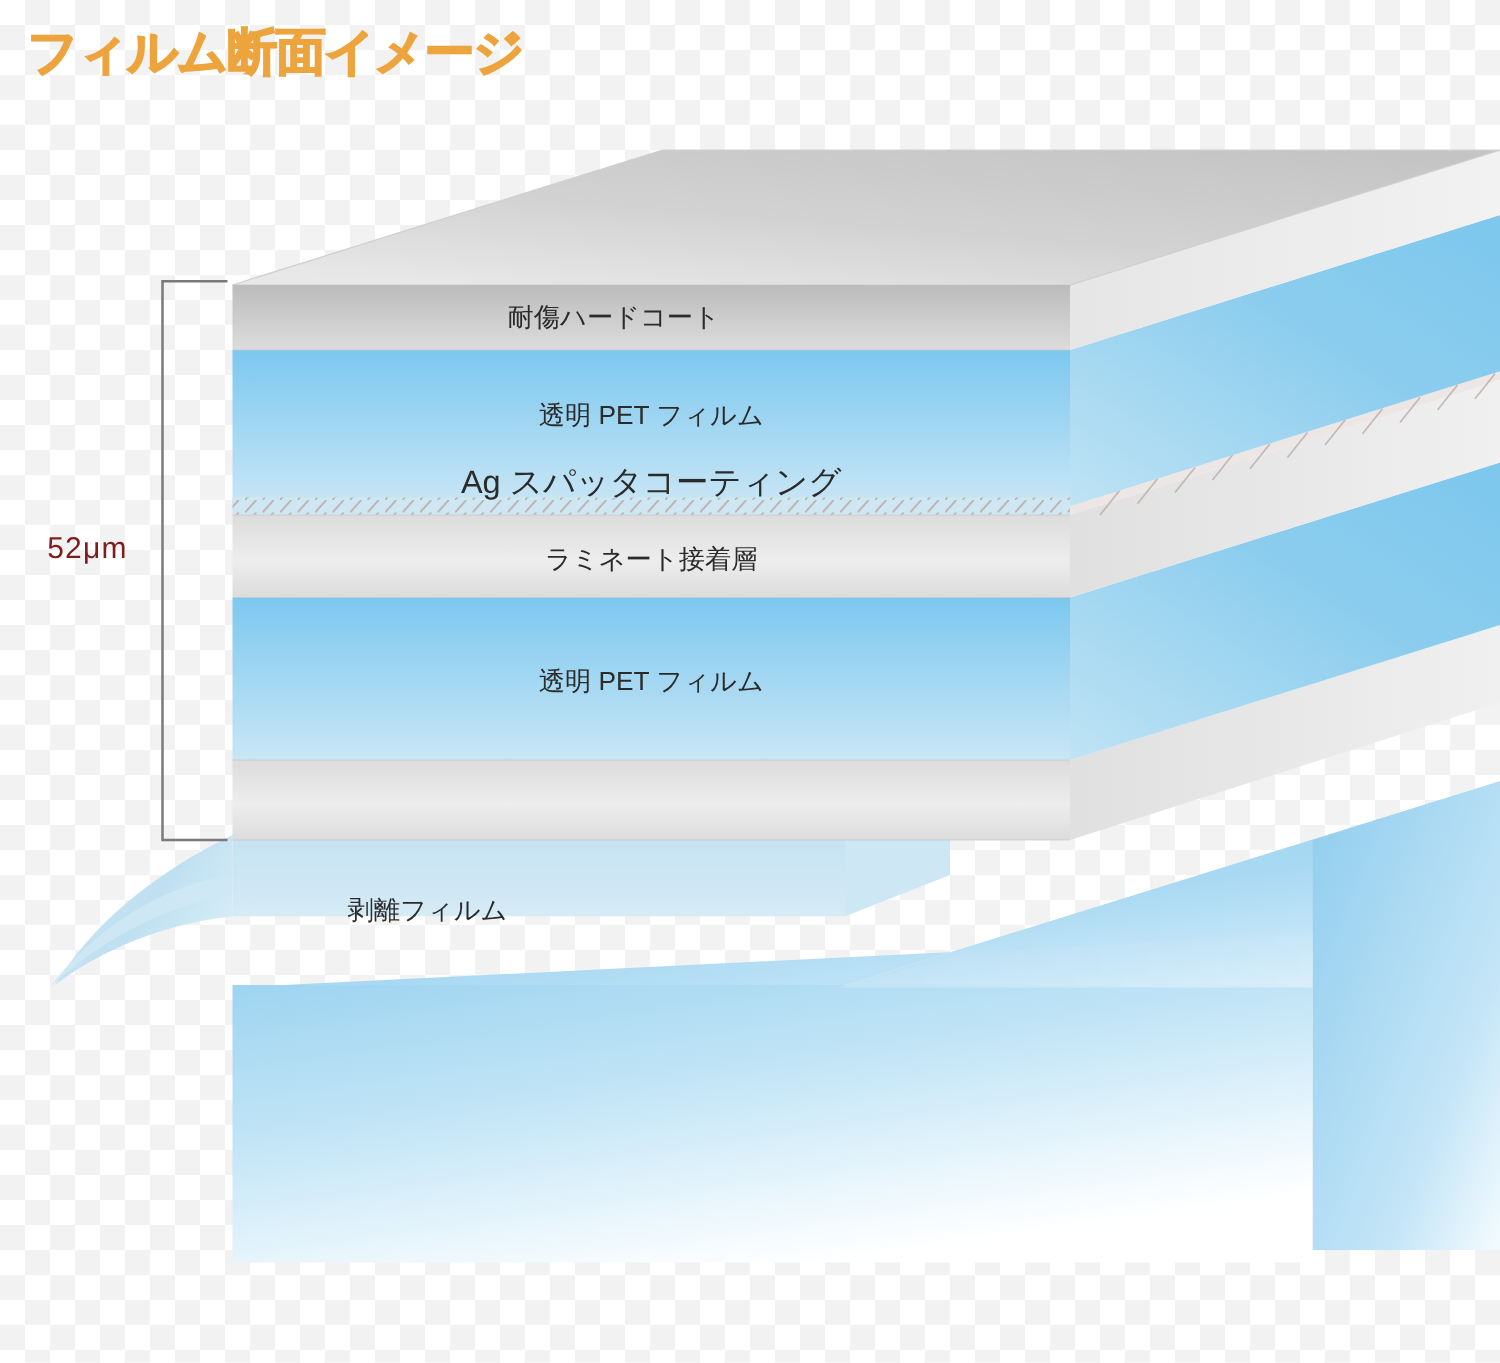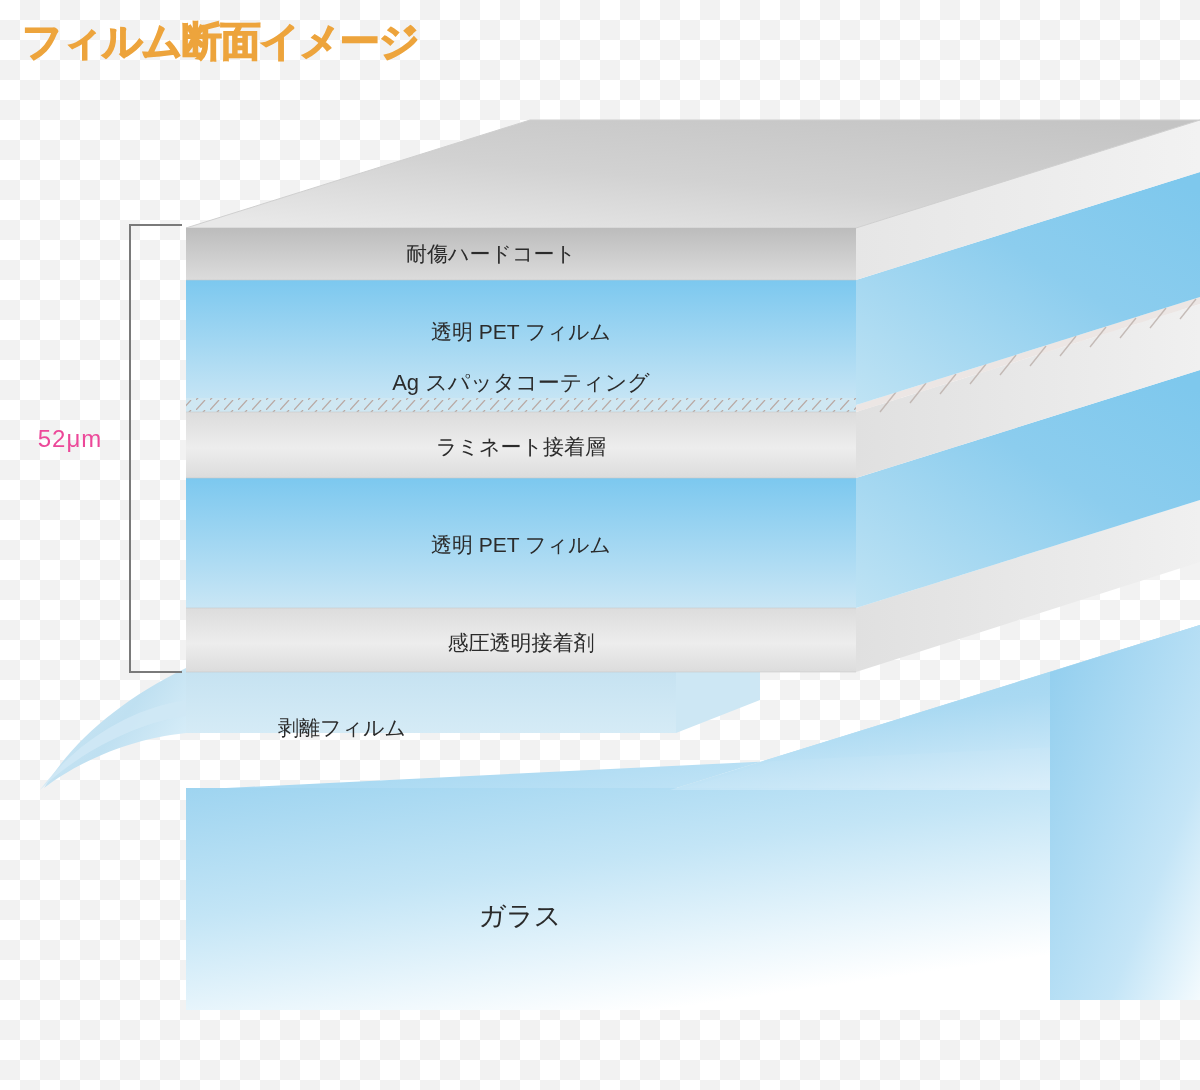--- a/index.html
+++ b/index.html
@@ -31,27 +31,27 @@
 
   
   .lbl{
     position:absolute;text-align:center;
     color:#2b2b2b;white-space:nowrap;
     font-family:"Liberation Sans","DejaVu Sans",sans-serif;
     z-index:30;pointer-events:none;
   }
   .lbl-hc   {left:186px;width:610px;top:240px;font-size:21px;}
   .lbl-pet1 {left:186px;width:670px;top:318px;font-size:21px;}
-  .lbl-ag   {left:186px;width:670px;top:368px;font-size:22px;}
+  .lbl-ag   {left:186px;width:670px;top:368px;font-size:26px;}
   .lbl-lam  {left:186px;width:670px;top:433px;font-size:21px;}
   .lbl-pet2 {left:186px;width:670px;top:531px;font-size:21px;}
   .lbl-psa  {left:186px;width:670px;top:629px;font-size:21px;}
   .lbl-rel  {left:186px;width:490px;top:714px;font-size:21px;text-align:left;padding-left:92px;box-sizing:border-box;}
   .lbl-glass{left:330px;width:380px;top:898px;font-size:27px;}
-  .lbl-thick{left:18px;width:104px;top:425px;font-size:24px;letter-spacing:1px;color:#ec4899;}
+  .lbl-thick{left:18px;width:104px;top:425px;font-size:24px;letter-spacing:1px;color:#7f1d1d;}
 </style>
 </head>
 <body>
 
 <div id="stage">
 
   <div class="title">フィルム断面イメージ</div>
 
   <svg class="canvas" viewBox="0 0 1200 1090" preserveAspectRatio="none">
     <defs>
@@ -188,17 +188,15 @@
     </g>
   </svg>
 
   <div class="lbl lbl-thick">52μm</div>
 
   <div class="lbl lbl-hc">耐傷ハードコート</div>
   <div class="lbl lbl-pet1">透明 PET フィルム</div>
   <div class="lbl lbl-ag">Ag スパッタコーティング</div>
   <div class="lbl lbl-lam">ラミネート接着層</div>
   <div class="lbl lbl-pet2">透明 PET フィルム</div>
-  <div class="lbl lbl-psa">感圧透明接着剤</div>
   <div class="lbl lbl-rel">剥離フィルム</div>
-  <div class="lbl lbl-glass">ガラス</div>
 
 </div>
 
 </body></html>

